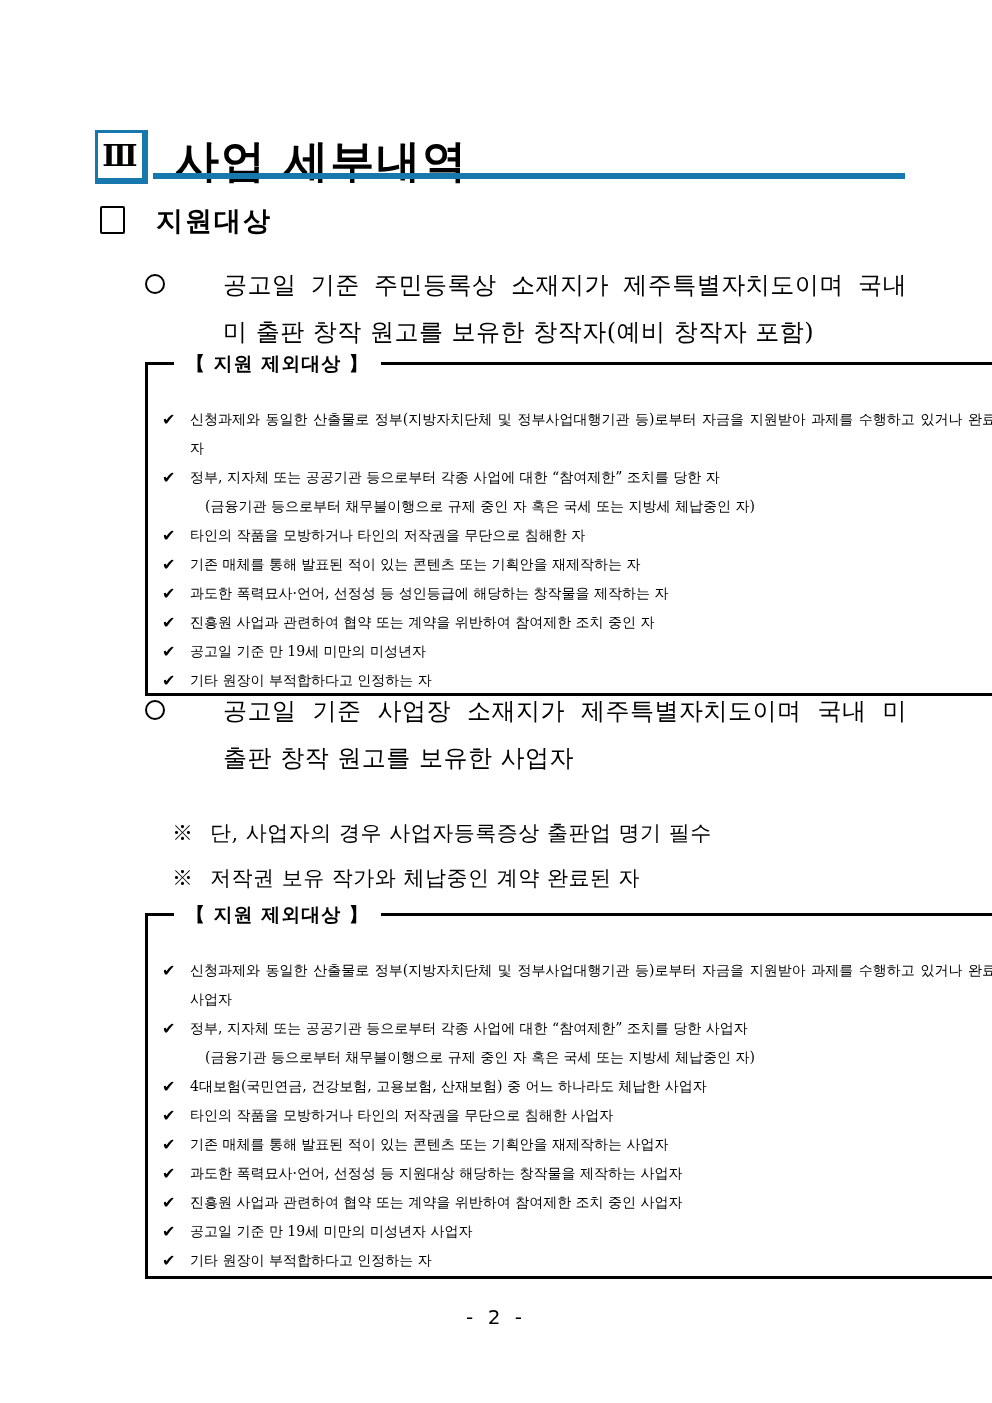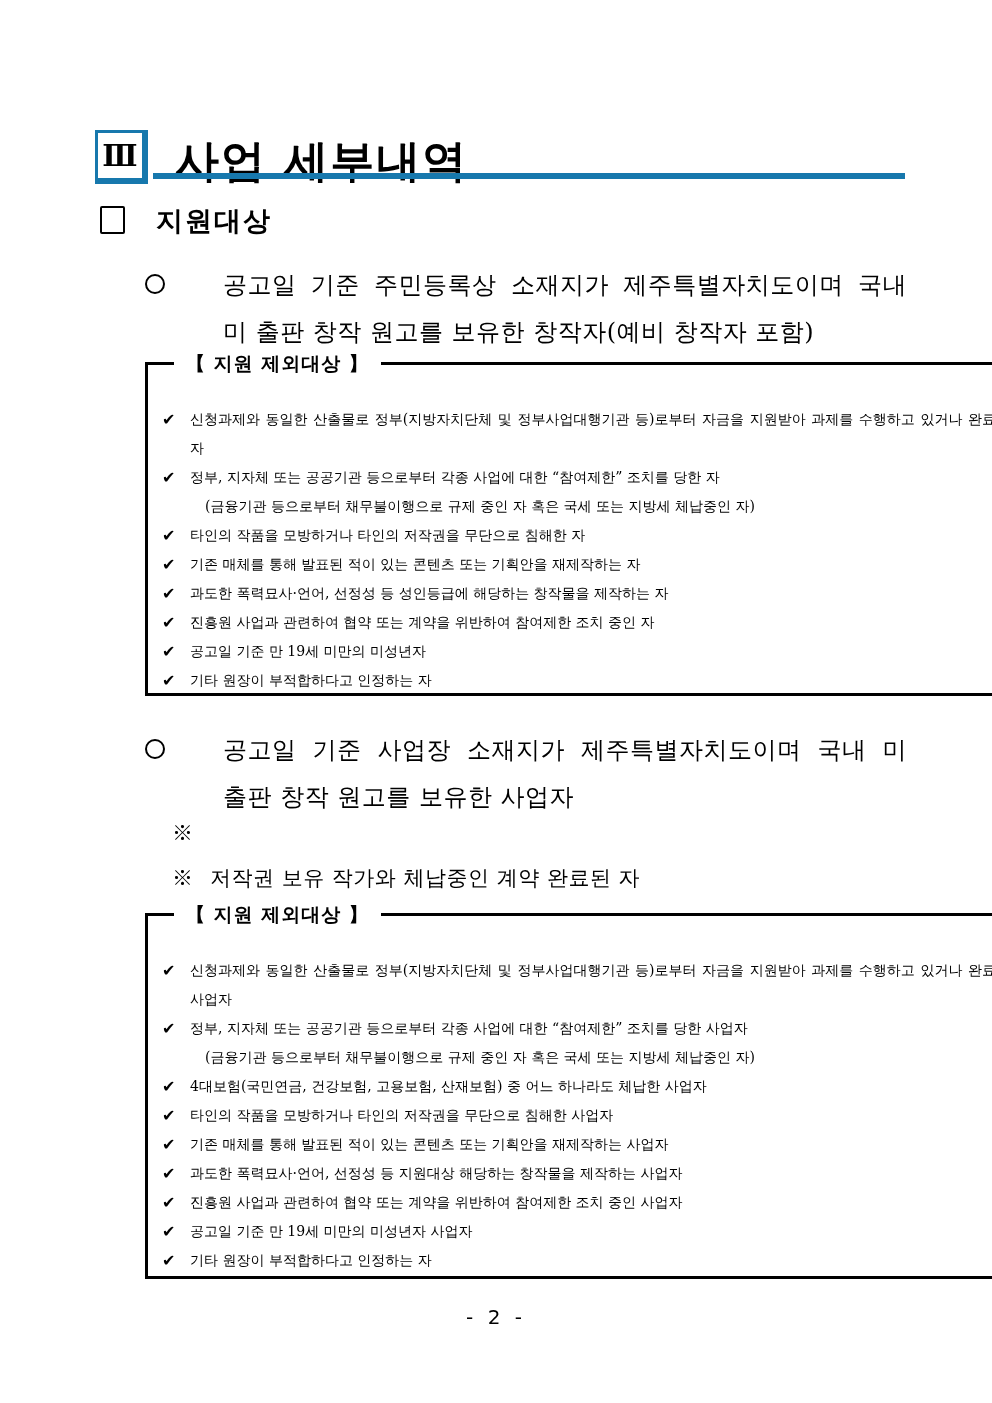--- a/index.html
+++ b/index.html
@@ -38,21 +38,21 @@
   .bullet { position:absolute; left:145px; width:762px; display:flex; align-items:flex-start; }
   .circle-bullet {
     flex:0 0 20px; width:20px; height:20px; border:2.5px solid #000; border-radius:50%;
     margin:12px 18px 0 0;
   }
   .bullet-text {
     flex:1; font-size:24px; line-height:47px; letter-spacing:0.5px;
     text-align:justify; word-break:keep-all;margin-left:40px;
   }
   .bullet-1 { top:262px; }
-  .bullet-2 { top:727px; }
+  .bullet-2 { top:688px; }
 
   
   .ref-notes { position:absolute; left:172px; top:818px; width:700px; }
   .ref-note { display:flex; margin-bottom:15px; }
   .ref-mark { flex:0 0 38px; font-size:21px; line-height:30px; }
   .ref-text { font-size:21px; line-height:30px; letter-spacing:0.5px; word-break:keep-all; }
 
   
   .exclusion-box {
     position:absolute; left:145px; width:880px;
@@ -143,20 +143,21 @@
   </div>
 
   <div class="bullet bullet-2">
     <span class="circle-bullet"></span>
     <div class="bullet-text">공고일 기준 사업장 소재지가 제주특별자치도이며 국내 미 출판 창작 원고를 보유한 사업자</div>
   </div>
 
   <div class="ref-notes">
     <div class="ref-note">
       <span class="ref-mark">※</span>
+      <span class="ref-text">단, 사업자의 경우 사업자등록증상 출판업 명기 필수</span>
     </div>
     <div class="ref-note">
       <span class="ref-mark">※</span>
       <span class="ref-text">저작권 보유 작가와 체납중인 계약 완료된 자</span>
     </div>
   </div>
 
   <div class="exclusion-box exclusion-box-2">
     <div class="box-legend">【 지원 제외대상 】</div>
     <div class="box-content">

